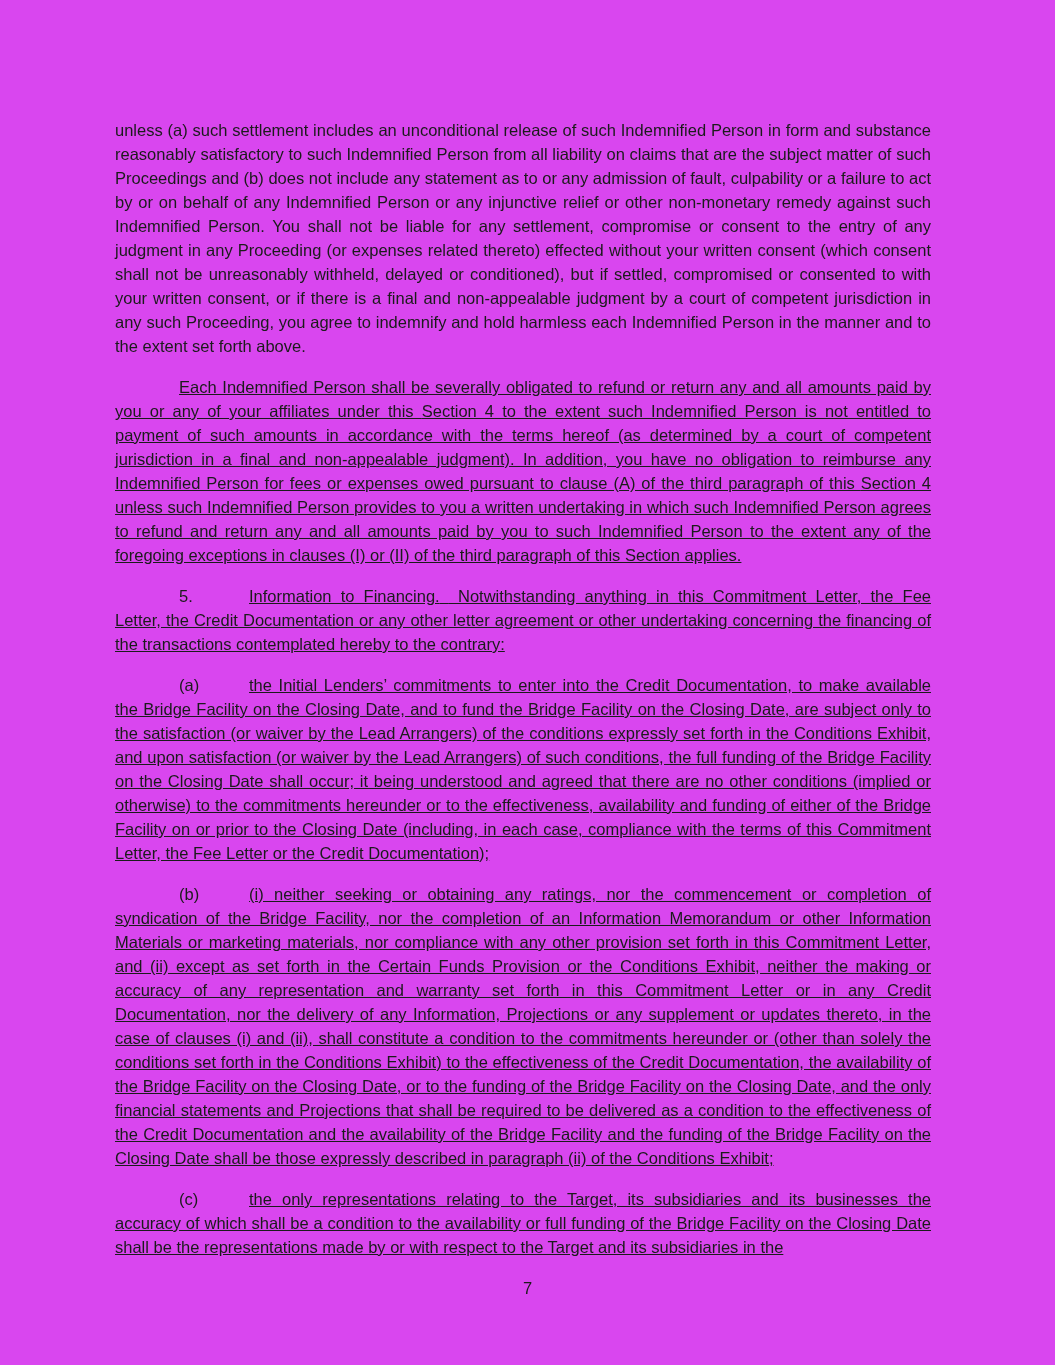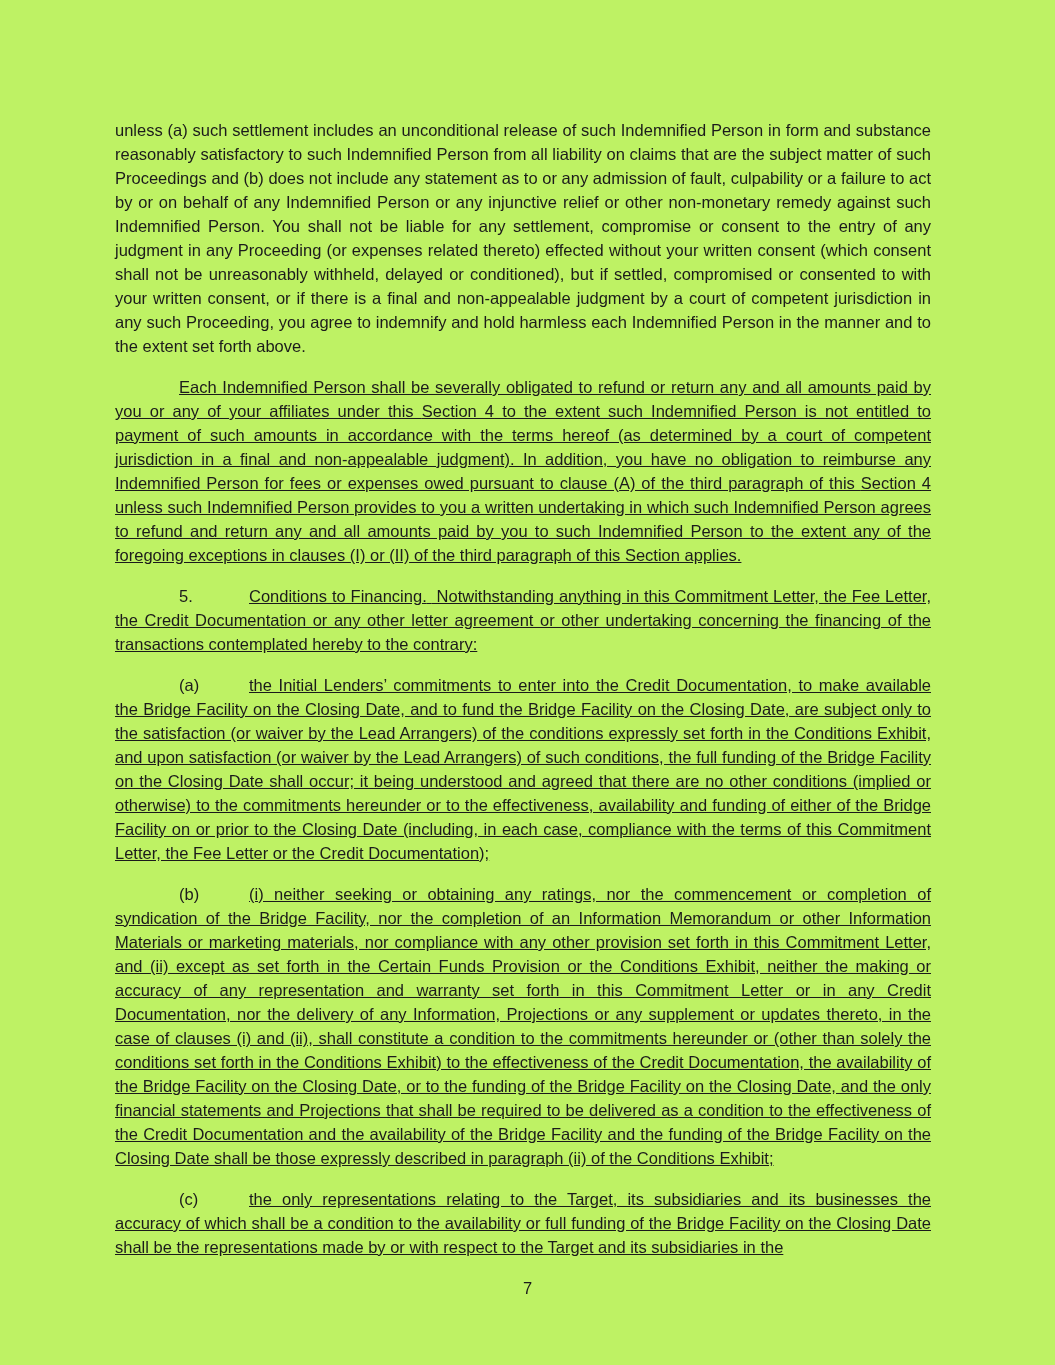--- a/index.html
+++ b/index.html
@@ -4,21 +4,21 @@
 <style>
   html, body {
     margin: 0;
     padding: 0;
     background: #ffffff;
   }
   .page {
     position: relative;
     width: 1055px;
     height: 1365px;
-    background: #bef264;
+    background: #d946ef;
     font-family: "Liberation Sans", sans-serif;
     font-size: 16.5px;
     line-height: 24px;
     color: #1b1b1b;
     overflow: hidden;
   }
   .content {
     position: absolute;
     left: 115px;
     top: 118px;
@@ -58,21 +58,21 @@
 </head>
 <body>
 
 <div class="page">
   <div class="content">
 
     <p class="no-indent">unless (a) such settlement includes an unconditional release of such Indemnified Person in form and substance reasonably satisfactory to such Indemnified Person from all liability on claims that are the subject matter of such Proceedings and (b) does not include any statement as to or any admission of fault, culpability or a failure to act by or on behalf of any Indemnified Person or any injunctive relief or other non-monetary remedy against such Indemnified Person. You shall not be liable for any settlement, compromise or consent to the entry of any judgment in any Proceeding (or expenses related thereto) effected without your written consent (which consent shall not be unreasonably withheld, delayed or conditioned), but if settled, compromised or consented to with your written consent, or if there is a final and non-appealable judgment by a court of competent jurisdiction in any such Proceeding, you agree to indemnify and hold harmless each Indemnified Person in the manner and to the extent set forth above.</p>
 
     <p><span>Each Indemnified Person shall be severally obligated to refund or return any and all amounts paid by you or any of your affiliates under this </span><span class="uline">Section 4</span><span> to the extent such Indemnified Person is not entitled to payment of such amounts in accordance with the terms hereof (as determined by a court of competent jurisdiction in a final and non-appealable judgment). In addition, you have no obligation to reimburse any Indemnified Person for fees or expenses owed pursuant to clause (A) of the third paragraph of this </span><span class="uline">Section 4</span><span> unless such Indemnified Person provides to you a written undertaking in which such Indemnified Person agrees to refund and return any and all amounts paid by you to such Indemnified Person to the extent any of the foregoing exceptions in clauses (I) or (II) of the third paragraph of this Section applies.</span></p>
 
-    <p><span class="tab-label">5.</span><span>Conditions to Financing.</span>
+    <p><span class="tab-label">5.</span><span>Information to Financing.</span>
       <span>&nbsp;Notwithstanding anything in this Commitment Letter, the Fee Letter, the Credit Documentation or any other letter agreement or other undertaking concerning the financing of the transactions contemplated hereby to the contrary:</span></p>
 
     <p><span class="tab-label">(a)</span><span>the Initial Lenders’ commitments to enter into the Credit Documentation, to make available the Bridge Facility on the Closing Date, and to fund the Bridge Facility on the Closing Date, are subject only to the satisfaction (or waiver by the Lead Arrangers) of the conditions expressly set forth in the Conditions Exhibit, and upon satisfaction (or waiver by the Lead Arrangers) of such conditions, the full funding of the Bridge Facility on the Closing Date shall occur; it being understood and agreed that there are no other conditions (implied or otherwise) to the commitments hereunder or to the effectiveness, availability and funding of either of the Bridge Facility on or prior to the Closing Date (including, in each case, compliance with the terms of this Commitment Letter, the Fee Letter or the Credit Documentation);</span></p>
 
     <p><span class="tab-label">(b)</span><span>(i) neither seeking or obtaining any ratings, nor the commencement or completion of syndication of the Bridge Facility, nor the completion of an Information Memorandum or other Information Materials or marketing materials, nor compliance with any other provision set forth in this Commitment Letter, and (ii) except as set forth in the Certain Funds Provision or the Conditions Exhibit, neither the making or accuracy of any representation and warranty set forth in this Commitment Letter or in any Credit Documentation, nor the delivery of any Information, Projections or any supplement or updates thereto, in the case of clauses (i) and (ii), shall constitute a condition to the commitments hereunder or (other than solely the conditions set forth in the Conditions Exhibit) to the effectiveness of the Credit Documentation, the availability of the Bridge Facility on the Closing Date, or to the funding of the Bridge Facility on the Closing Date, and the only financial statements and Projections that shall be required to be delivered as a condition to the effectiveness of the Credit Documentation and the availability of the Bridge Facility and the funding of the Bridge Facility on the Closing Date shall be those expressly described in paragraph (ii) of the Conditions Exhibit;</span></p>
 
     <p><span class="tab-label">(c)</span><span>the only representations relating to the Target, its subsidiaries and its businesses the accuracy of which shall be a condition to the availability or full funding of the Bridge Facility on the Closing Date shall be the representations made by or with respect to the Target and its subsidiaries in the</span></p>
 
   </div>
 

